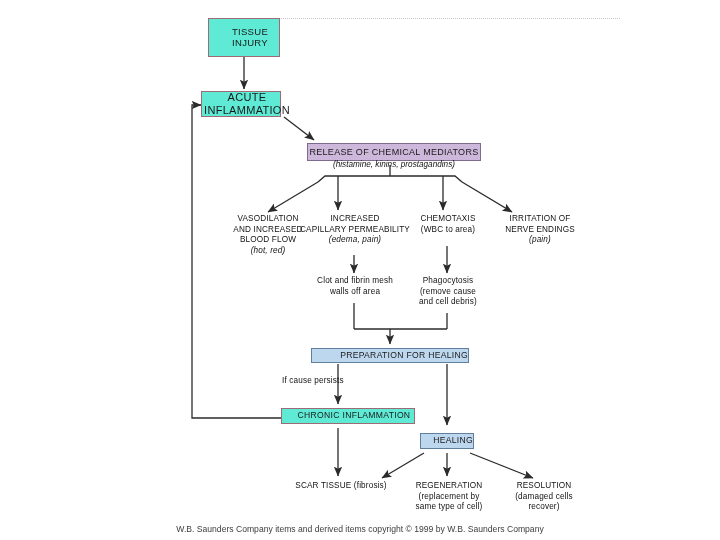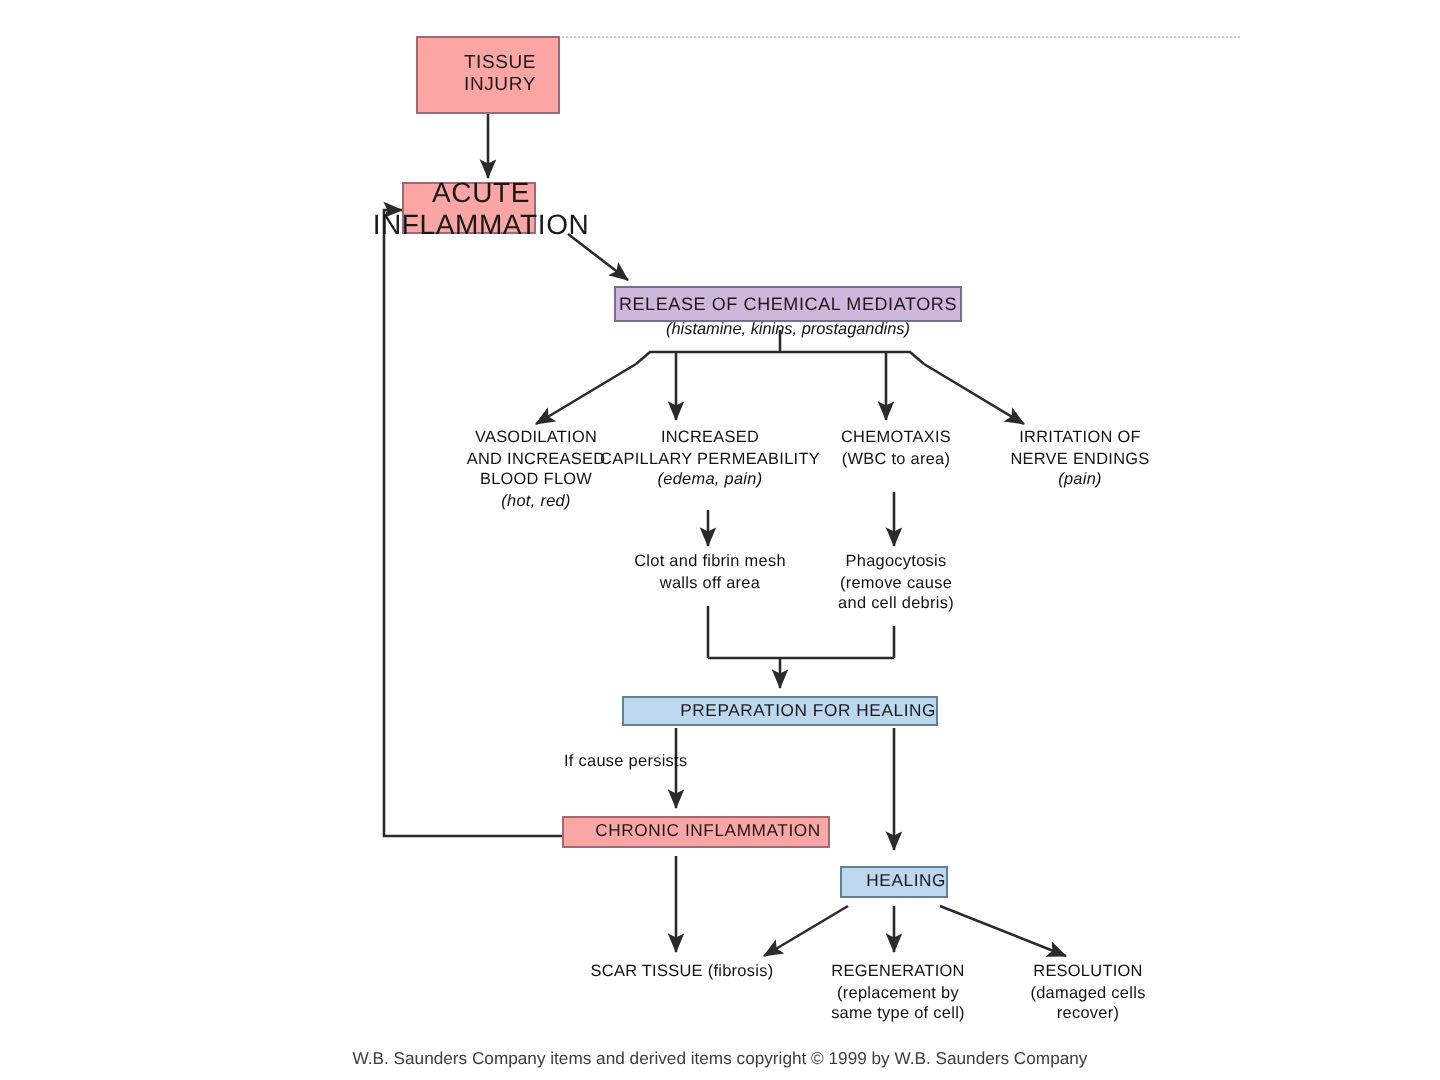--- a/index.html
+++ b/index.html
@@ -30,21 +30,21 @@
     box-sizing: border-box;
     border: 1px solid #7a6470;
     text-align: center;
     color: #1a1a1a;
     display: flex;
     flex-direction: column;
     align-items: center;
     justify-content: center;
     line-height: 1.15;
   }
-  .box.pink  { background: #fca5a5; border-color: #9c6b74; padding-left: 12px; }
+  .box.pink  { background: #5eead4; border-color: #9c6b74; padding-left: 12px; }
   .box.purple{ background: #cdb7da; border-color: #7d6a8c; }
   .box.blue  { background: #bdd7ee; border-color: #5f7f9c; align-items: flex-end; }
 
   .box-label { letter-spacing: 0.3px; }
 
   
   .txt {
     position: absolute;
     text-align: center;
     color: #121212;
@@ -122,21 +122,21 @@
       <line x1="424" y1="453" x2="382" y2="478" marker-end="url(#ah)"></line>
       <line x1="470" y1="453" x2="533" y2="478" marker-end="url(#ah)"></line>
     </g>
   </svg>
 
   <div class="box pink" style="left:208px; top:18px; width:72px; height:39px; font-size:9.5px;">
     <span class="box-label">TISSUE</span>
     <span class="box-label">INJURY</span>
   </div>
 
-  <div class="box pink" style="left:201px; top:91px; width:67px; height:26px; font-size:14px;">
+  <div class="box pink" style="left:201px; top:91px; width:80px; height:26px; font-size:11px;">
     <span class="box-label">ACUTE</span>
     <span class="box-label">INFLAMMATION</span>
   </div>
 
   <div class="box purple" style="left:307px; top:143px; width:174px; height:18px; font-size:9px;">
     <span class="box-label">RELEASE OF CHEMICAL MEDIATORS</span>
   </div>
   <div class="sub-ital" style="left:307px; top:160px; width:174px; font-size:8.2px;">(histamine, kinins, prostagandins)</div>
 
   <div class="box blue" style="left:311px; top:348px; width:158px; height:15px; font-size:8.6px;">

